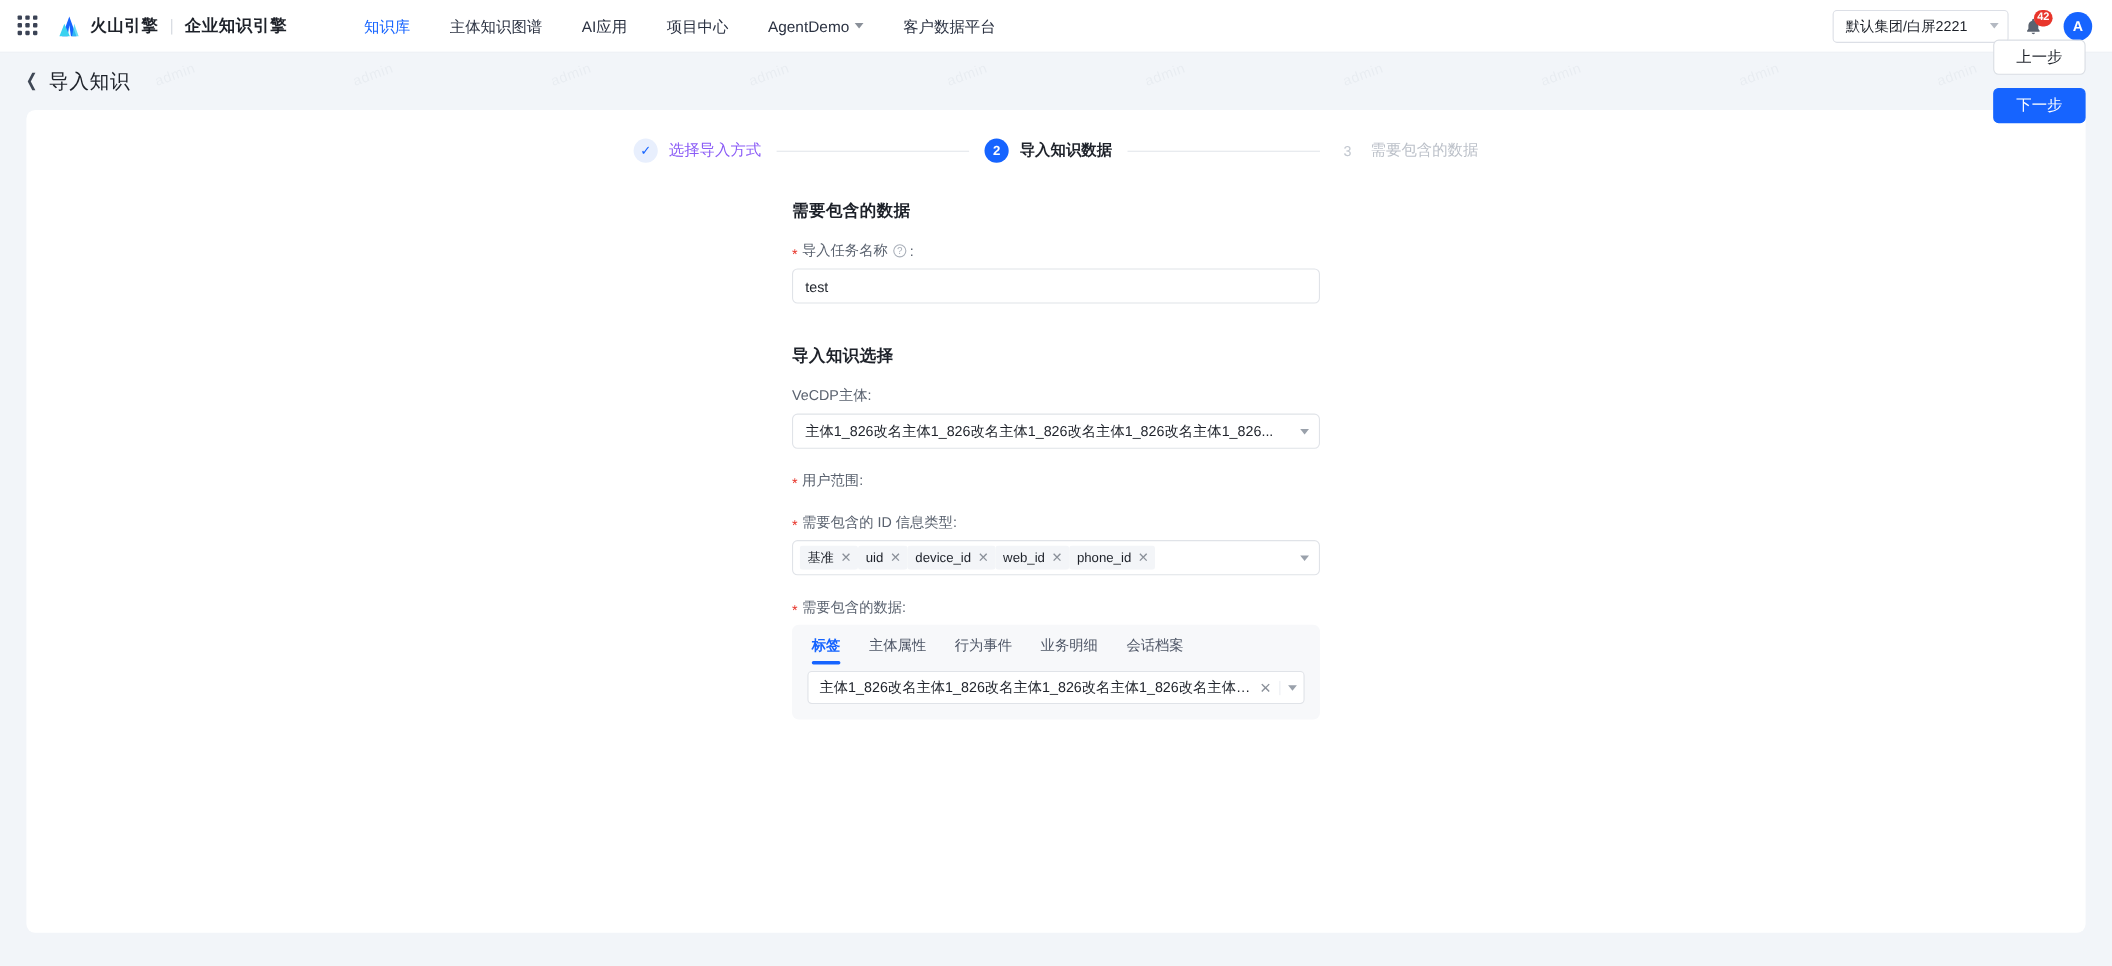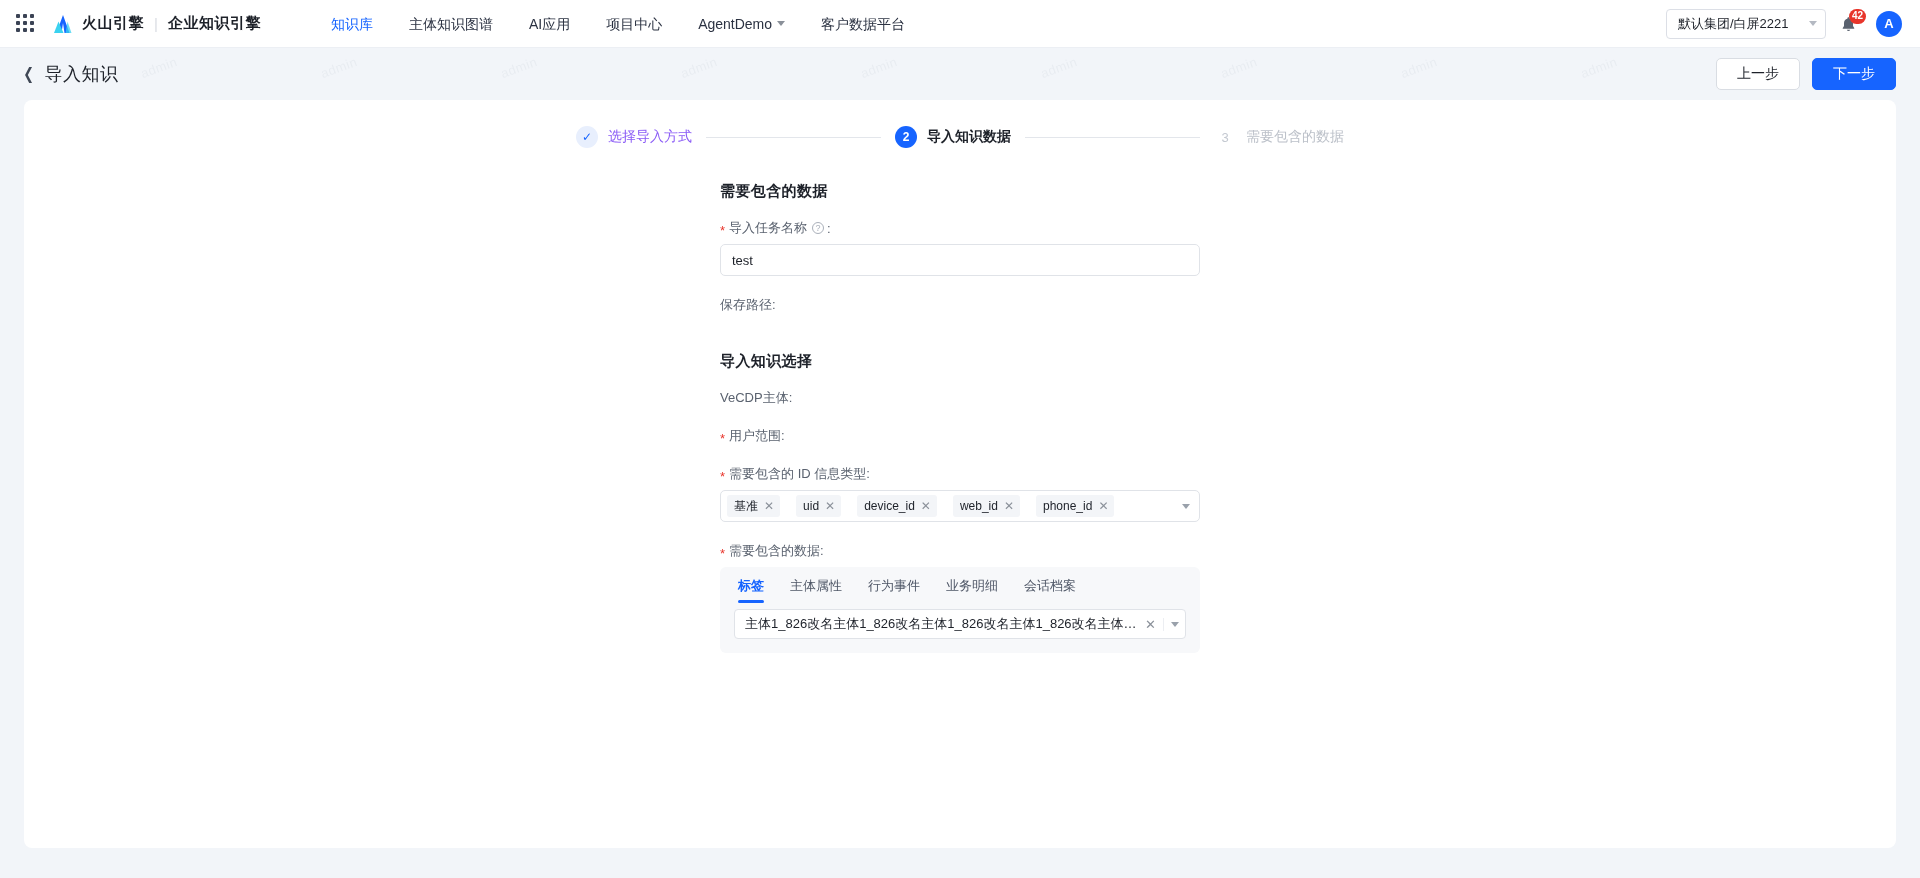--- a/index.html
+++ b/index.html
@@ -117,21 +117,21 @@
     display:flex; align-items:center;
     padding: 0 24px 0 22px;
     z-index: 60;
   }
   .back-arrow {
     font-size: 16px; color: #404856; cursor:pointer;
     margin-right: 9px; line-height: 1;
     transform: scaleX(.8);
   }
   .page-title { font-size: 18px; color: #1d2129; font-weight: 400; letter-spacing:.5px;}
-  .header-actions { margin-left:auto; display:flex; align-items:center; gap: 12px;}
+  .header-actions { margin-left:auto; display:flex; align-items:center; gap: 12px; flex-direction: column;}
   .btn {
     height: 32px; border-radius: 5px;
     font-size: 14px; padding: 0 20px;
     display:flex; align-items:center; justify-content:center;
     cursor:pointer; white-space:nowrap;
   }
   .btn-default { background:#fff; border:1px solid #d9dde3; color:#1d2129; }
   .btn-primary { background:#1664ff; border:1px solid #1664ff; color:#fff; }
 
   
@@ -214,21 +214,21 @@
     border-right:4.5px solid transparent;
     border-top:5.5px solid #9aa1ab;
   }
 
   
   .tag-select {
     min-height: 32px; border:1px solid #e0e3e8; border-radius:5px;
     background:#fff; display:flex; align-items:center;
     padding: 0 9px 0 6px; cursor:pointer;
   }
-  .tags { display:flex; align-items:flex-end; gap:16px; flex:1; flex-wrap:nowrap; overflow:hidden;}
+  .tags { display:flex; align-items:flex-end; gap:0; flex:1; flex-wrap:nowrap; overflow:hidden;}
   .tag {
     height: 22px; background:#f3f5f8; border-radius:3px;
     display:flex; align-items:center;
     font-size: 12px; color:#1d2129;
     padding: 0 0 0 7px;
   }
   .tag-x {
     color:#8a9099; font-size:12px;
     padding: 0 6px; line-height:1; cursor:pointer;
     display:flex; align-items:center; height:100%;
@@ -372,27 +372,30 @@
         <span>导入任务名称</span>
         <span class="info-icon">?</span>
         <span>:</span>
       </div>
       <div class="input-box">
         <span>test</span>
       </div>
     </div>
 
     <div class="field">
-      <div class="field-label">保存路径:</div>
     </div>
 
     <div class="section-title" style="margin-top:38px;">导入知识选择</div>
 
     <div class="field">
       <div class="field-label">VeCDP主体:</div>
+      <div class="select-box">
+        <span class="select-value">主体1_826改名主体1_826改名主体1_826改名主体1_826改名主体1_826...</span>
+        <span class="sel-caret"></span>
+      </div>
     </div>
 
     <div class="field">
       <div class="field-label">
         <span class="req-star">*</span>
         <span>用户范围:</span>
       </div>
     </div>
 
     <div class="field">

